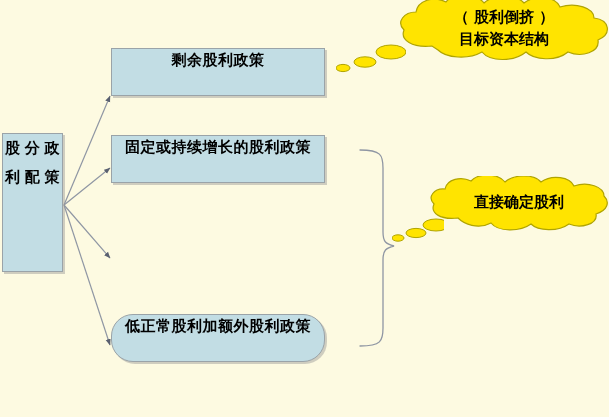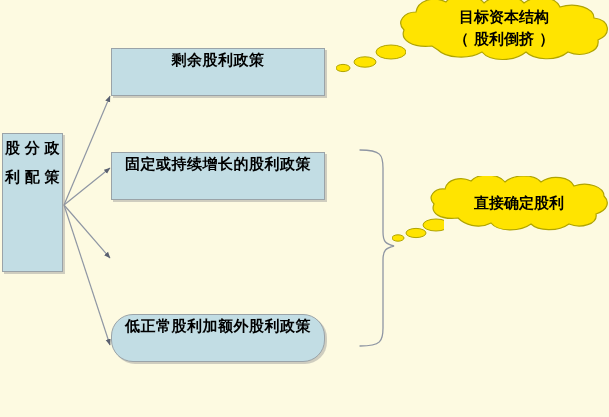--- a/index.html
+++ b/index.html
@@ -52,21 +52,21 @@
     justify-content: center;
     line-height: 1.9;
   }
   #root-node .rline { display: block; }
   .branch-box {
     left: 111px;
     width: 214px;
     height: 48px;
   }
   #branch-box-0 { top: 48px; }
-  #branch-box-1 { top: 152px; font-family: Liberation Serif, serif; }
+  #branch-box-1 { top: 135px; font-family: Liberation Serif, serif; }
   #branch-box-2 { top: 227px; }
   #branch-box-3 { top: 314px; border-radius: 22px; }
 
   .cloud {
     position: absolute;
     color: #000;
     font-size: 15px;
     font-weight: bold;
     text-align: center;
     line-height: 1.45;
@@ -93,20 +93,21 @@
     top: -4px;
     width: 216px;
     height: 66px;
   }
   #cloud-top .cloud-text { padding-bottom: 4px; }
   #cloud-bottom {
     left: 428px;
     top: 176px;
     width: 182px;
     height: 56px;
+    font-family: Liberation Mono, monospace;
   }
   #cloud-bottom .cloud-text { padding-bottom: 6px; }
 
   #formula-text {
     position: absolute;
     left: 20px;
     top: 374px;
     color: #ff0000;
     font-size: 17px;
     font-weight: bold;
@@ -174,22 +175,22 @@
                C 98,-2 120,-2 128,7
                C 140,-2 160,1 164,11
                C 180,6 198,12 198,22
                C 214,24 216,38 202,44
                C 204,56 186,62 172,56
                C 160,66 138,64 130,56
                C 118,66 94,66 86,56
                C 72,64 50,62 42,54 Z" fill="#ffe400" stroke="#b0a400" stroke-width="1.2"></path>
     </svg>
     <div class="cloud-text">
+      <span>（ 股利倒挤 ）</span>
       <span>目标资本结构</span>
-      <span>（ 股利倒挤 ）</span>
     </div>
   </div>
 
   <svg style="position:absolute;left:392px;top:218px;" width="52" height="26" viewBox="0 0 52 26">
     <ellipse cx="6" cy="20" rx="6" ry="3.2" fill="#ffe400" stroke="#b0a400" stroke-width="1"></ellipse>
     <ellipse cx="24" cy="15" rx="10" ry="4.6" fill="#ffe400" stroke="#b0a400" stroke-width="1"></ellipse>
     <ellipse cx="44" cy="7" rx="13" ry="6" fill="#ffe400" stroke="#b0a400" stroke-width="1"></ellipse>
   </svg>
 
   <div class="cloud" id="cloud-bottom">

